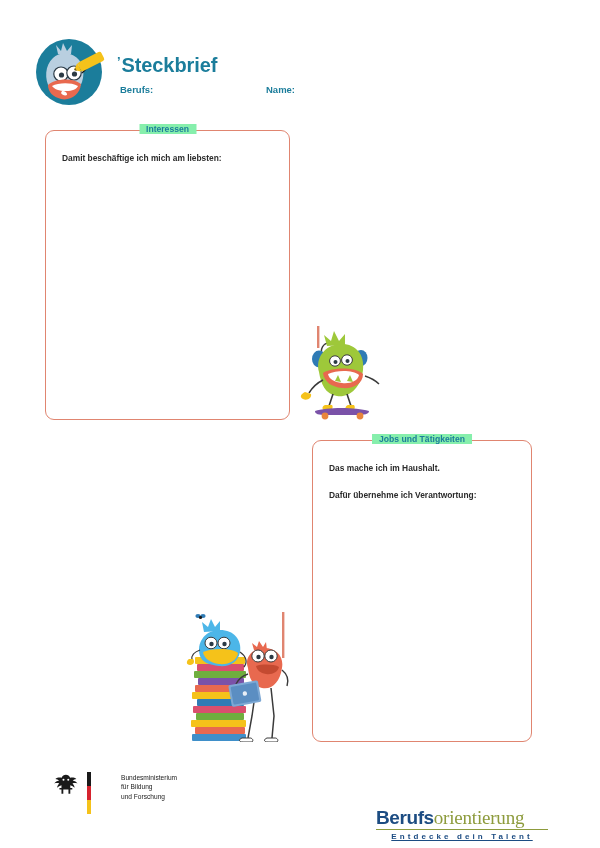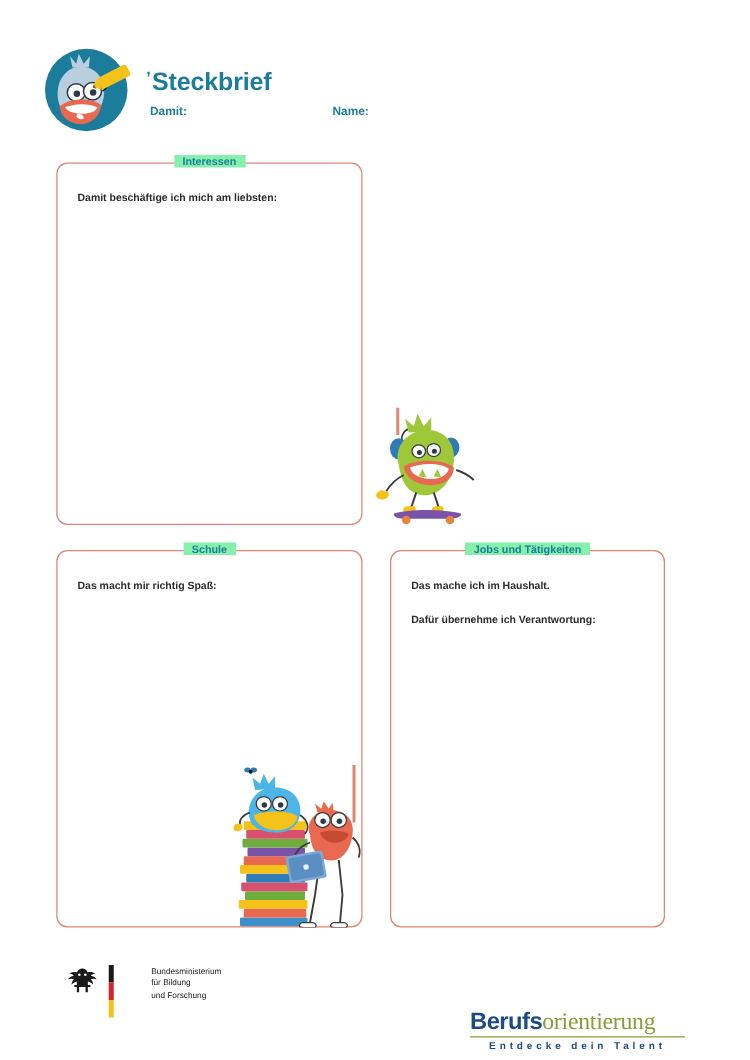--- a/index.html
+++ b/index.html
@@ -142,20 +142,21 @@
     margin-top: 1px;
   }
   .bo-line2 {
     margin-top: 2px;
     font-size: 8px;
     font-weight: 700;
     color: #1c4c82;
     letter-spacing: 3.1px;
     text-align: center;
     white-space: nowrap;
+    text-decoration: underline;
   }
 </style>
 </head>
 <body>
 
 <div class="page">
 
   <div class="header">
 
     <div class="mascot-badge">
@@ -178,34 +179,30 @@
           <path d="M42 19 L36 24 L42 29 Z" fill="#f5c21a"></path>
           <path d="M38 22 L36 24 L38 26 Z" fill="#6b5a22"></path>
         </g>
       </svg>
     </div>
 
     <div class="header-title">
       <span class="apos">’</span><span>Steckbrief</span>
     </div>
 
-    <div class="field-label field-datum">Damit:</div>
+    <div class="field-label field-datum">Berufs:</div>
     <div class="field-label field-name">Name:</div>
   </div>
 
   <div class="fieldset box-interessen">
     <div class="legend">Interessen</div>
     <div class="prompt p1">Damit beschäftige ich mich am liebsten:</div>
   </div>
 
 
-  <div class="fieldset box-schule">
-    <div class="legend">Schule</div>
-    <div class="prompt p1">Das macht mir richtig Spaß:</div>
-  </div>
 
   <div class="fieldset box-jobs">
     <div class="legend">Jobs und Tätigkeiten</div>
     <div class="prompt p1">Das mache ich im Haushalt.</div>
     <div class="prompt p2">Dafür übernehme ich Verantwortung:</div>
   </div>
 
   <div class="art art-skater">
     <svg width="96" height="94" viewBox="0 0 96 94">
       <rect x="24" y="0" width="2.4" height="22" fill="#e08570"></rect>

